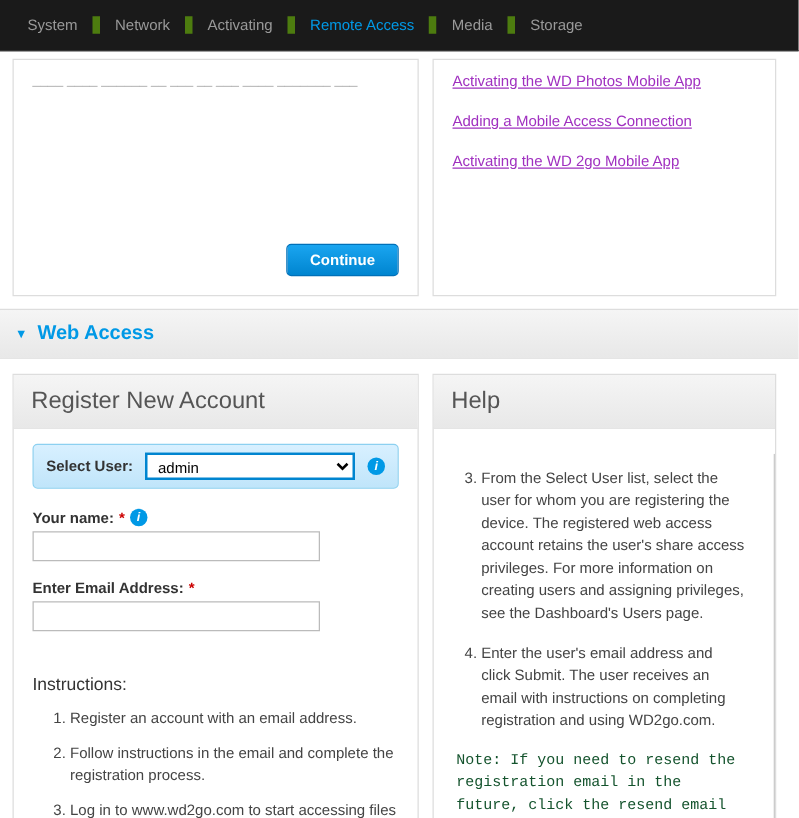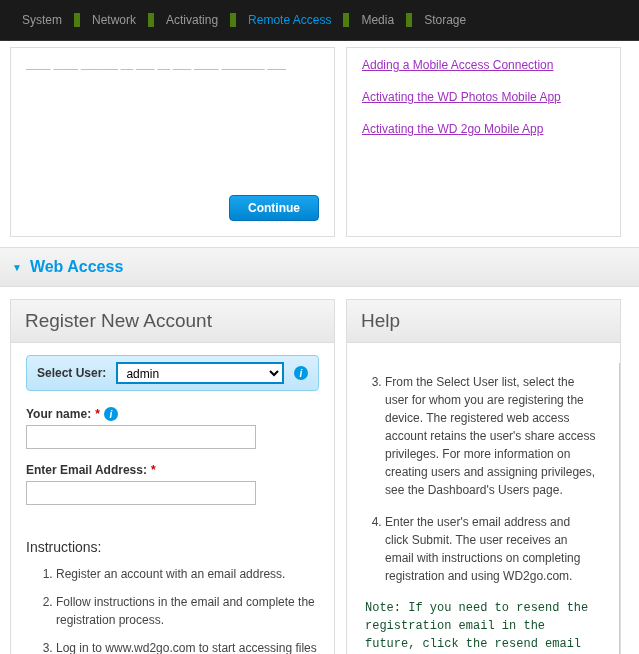--- a/index.html
+++ b/index.html
@@ -54,22 +54,22 @@
 <div class="content">
   <div class="row" style="padding-top:6px;">
     <div class="panel panel-left" style="display:flex;flex-direction:column;">
       <div class="truncated">____ ____ ______ __ ___ __ ___ ____ _______ ___</div>
       <div style="flex:1;"></div>
       <div class="btn-row" style="padding:0;">
         <button class="btn">Continue</button>
       </div>
     </div>
     <div class="panel panel-right">
+      <a class="link">Activating the WD Photos Mobile App</a>
       <a class="link">Adding a Mobile Access Connection</a>
-      <a class="link">Activating the WD Photos Mobile App</a>
       <a class="link">Activating the WD 2go Mobile App</a>
     </div>
   </div>
 
   <div class="section-header">
     <span class="chevron">▼</span>
     <span class="title">Web Access</span>
   </div>
 
   <div class="row" style="padding-top:12px;">

